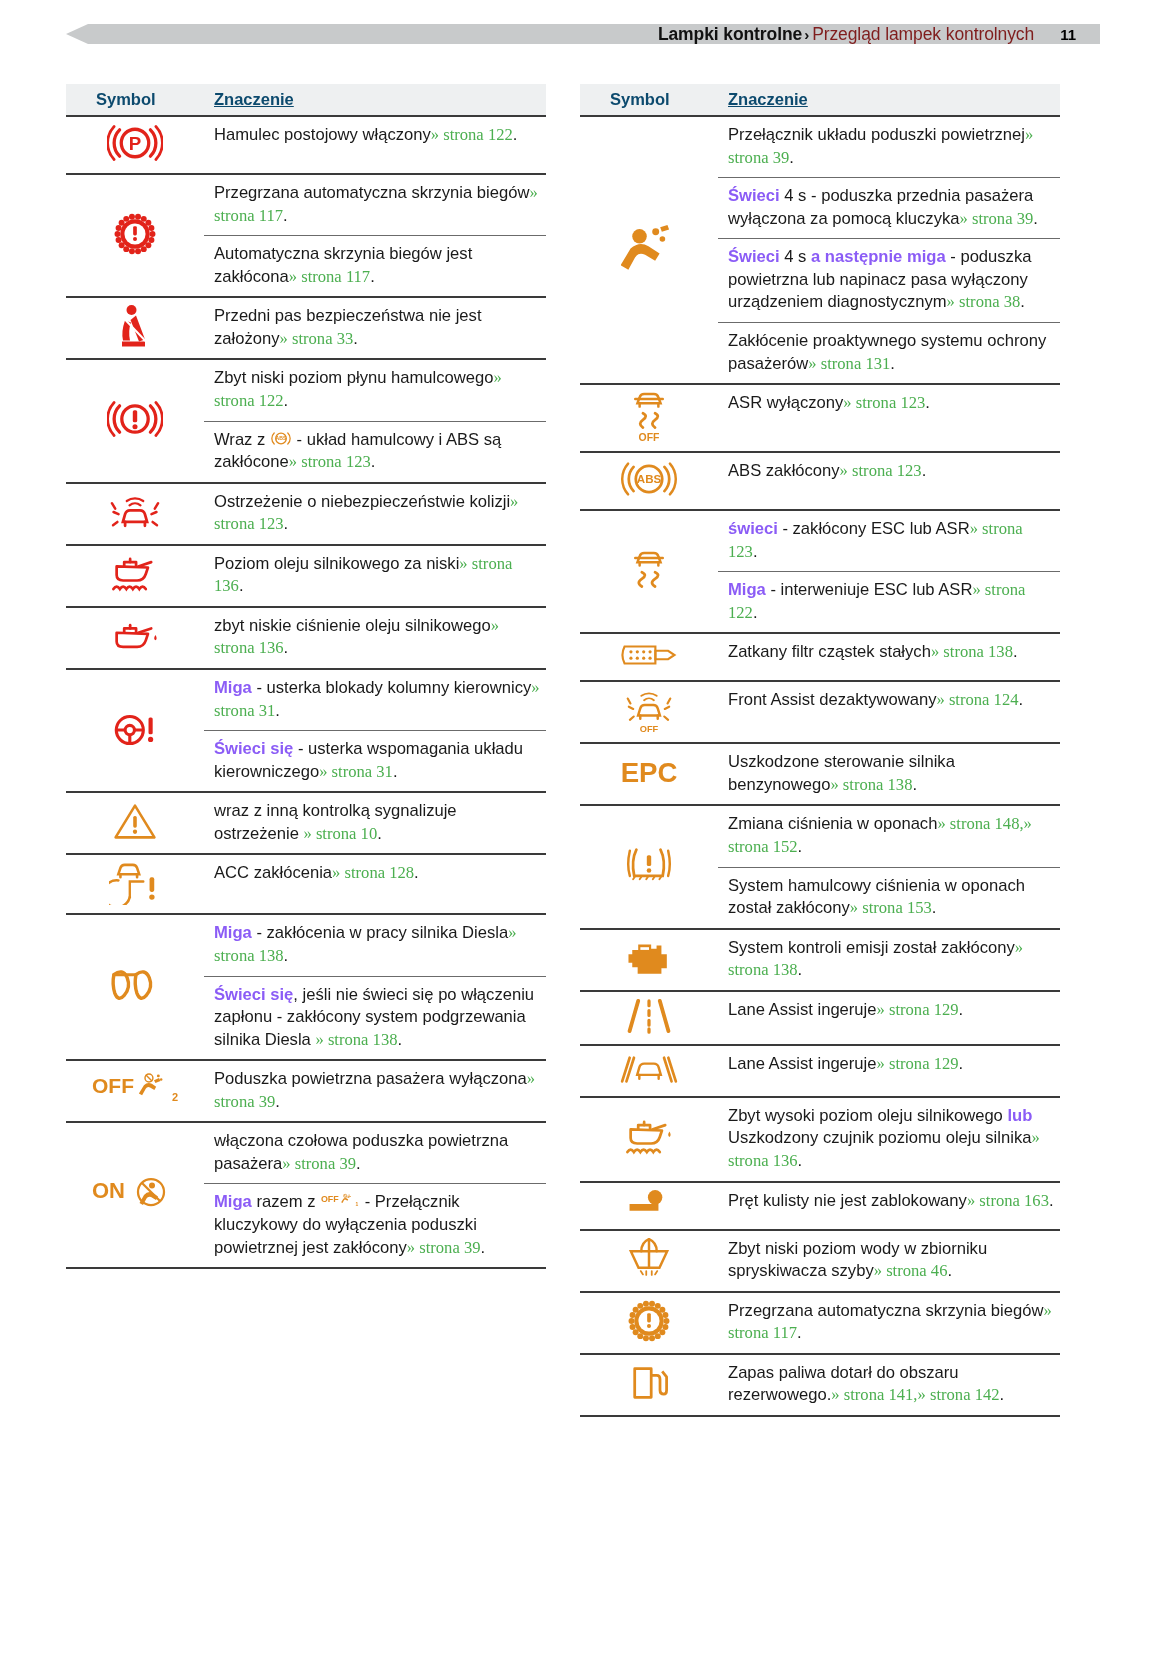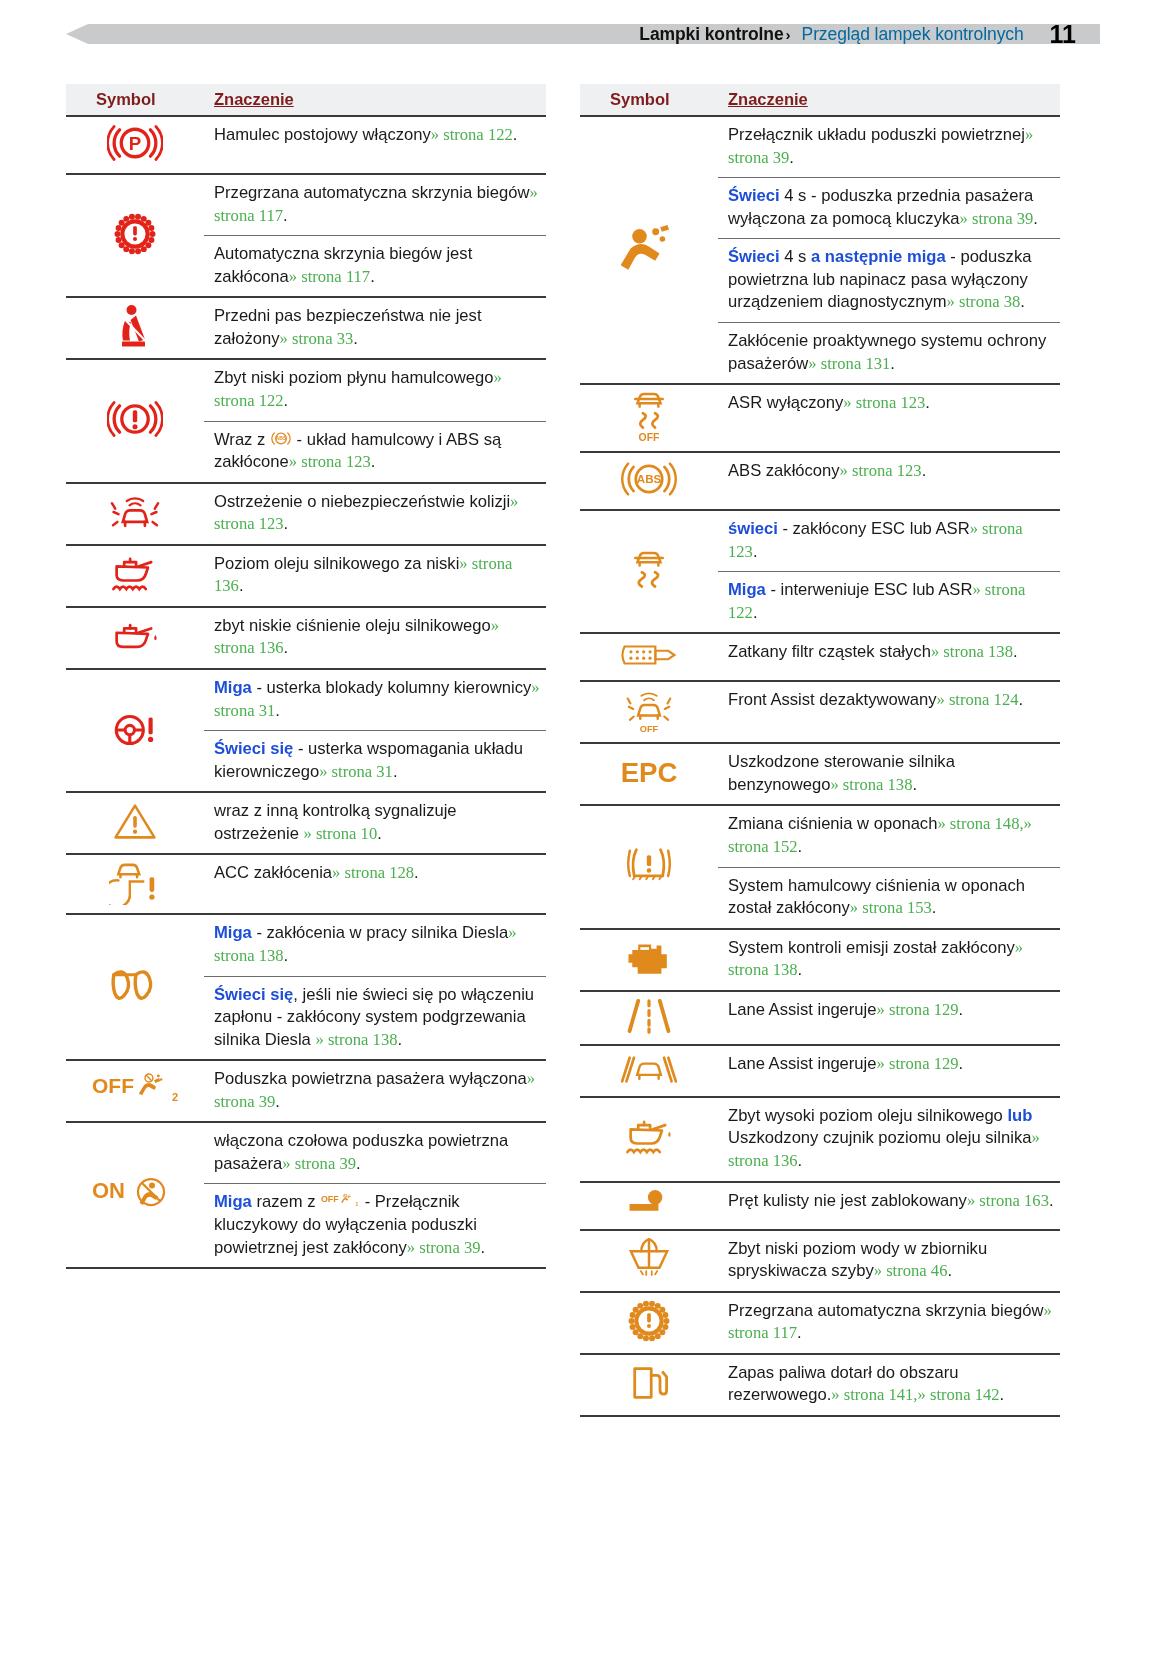--- a/index.html
+++ b/index.html
@@ -34,26 +34,25 @@
     letter-spacing: -0.1px;
   }
   .hdr-sep {
     font-size: 15px;
     color: #111;
     margin: 0 3px 0 2px;
     font-weight: bold;
   }
   .hdr-section {
     font-size: 17.5px;
-    color: #0369a1;
+    color: #7f1d1d;
     letter-spacing: -0.1px;
-    margin-left: 8px;
   }
   .hdr-page {
-    font-size: 25px;
+    font-size: 15px;
     font-weight: bold;
     color: #000;
     margin-left: 26px;
   }
 
   
   .columns {
     position: absolute;
     left: 0; top: 84px;
     width: 1166px;
@@ -66,21 +65,21 @@
   
   table.symbols {
     width: 100%;
     border-collapse: collapse;
     table-layout: fixed;
   }
   table.symbols thead th {
     background: #eef0f1;
     font-size: 16.5px;
     font-weight: bold;
-    color: #7f1d1d;
+    color: #0c4a6e;
     text-align: left;
     padding: 6px 0 6px 0;
     height: 32px;
     vertical-align: middle;
   }
   th.c-sym { width: 138px; padding-left: 30px !important; }
   th.c-mean { width: auto; padding-left: 10px !important; text-decoration: underline; }
 
   table.symbols thead tr th { border-bottom: 2.5px solid #3a3a3a; }
 
@@ -95,21 +94,21 @@
     padding: 7px 6px 8px 10px;
     font-size: 16.6px;
     line-height: 1.36;
     color: #1a1a1a;
     vertical-align: top;
     border-bottom: 1px solid #6b6b6b;
   }
   td.mean.last { border-bottom: 2.5px solid #3a3a3a; }
 
   .lnk { color: #4caf50; font-family: Liberation Serif, serif; }
-  b, strong { font-weight: bold; color: #1d4ed8; }
+  b, strong { font-weight: bold; color: #8b5cf6; }
 
   
   .ico { display: inline-block; line-height: 0; }
   .ico svg { display: block; }
 
   .txt-ico { vertical-align: -2px; display: inline-block; }
 </style>
 </head>
 <body>
 

